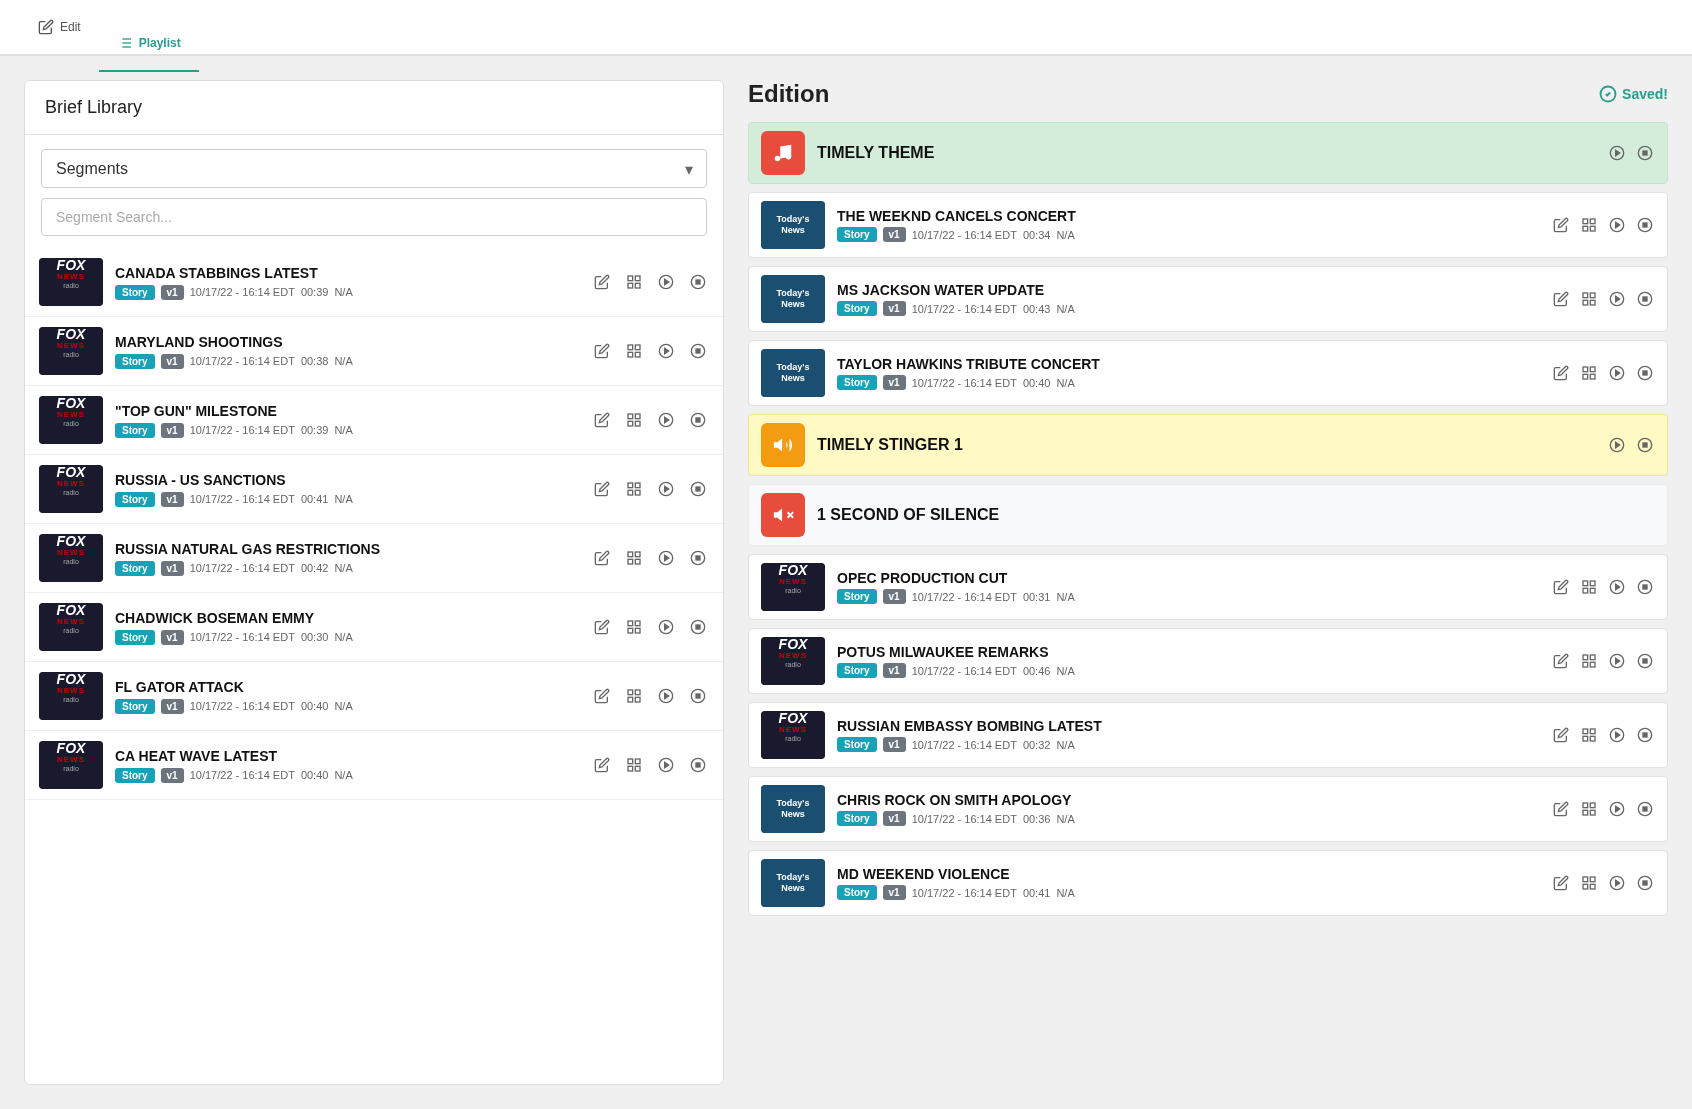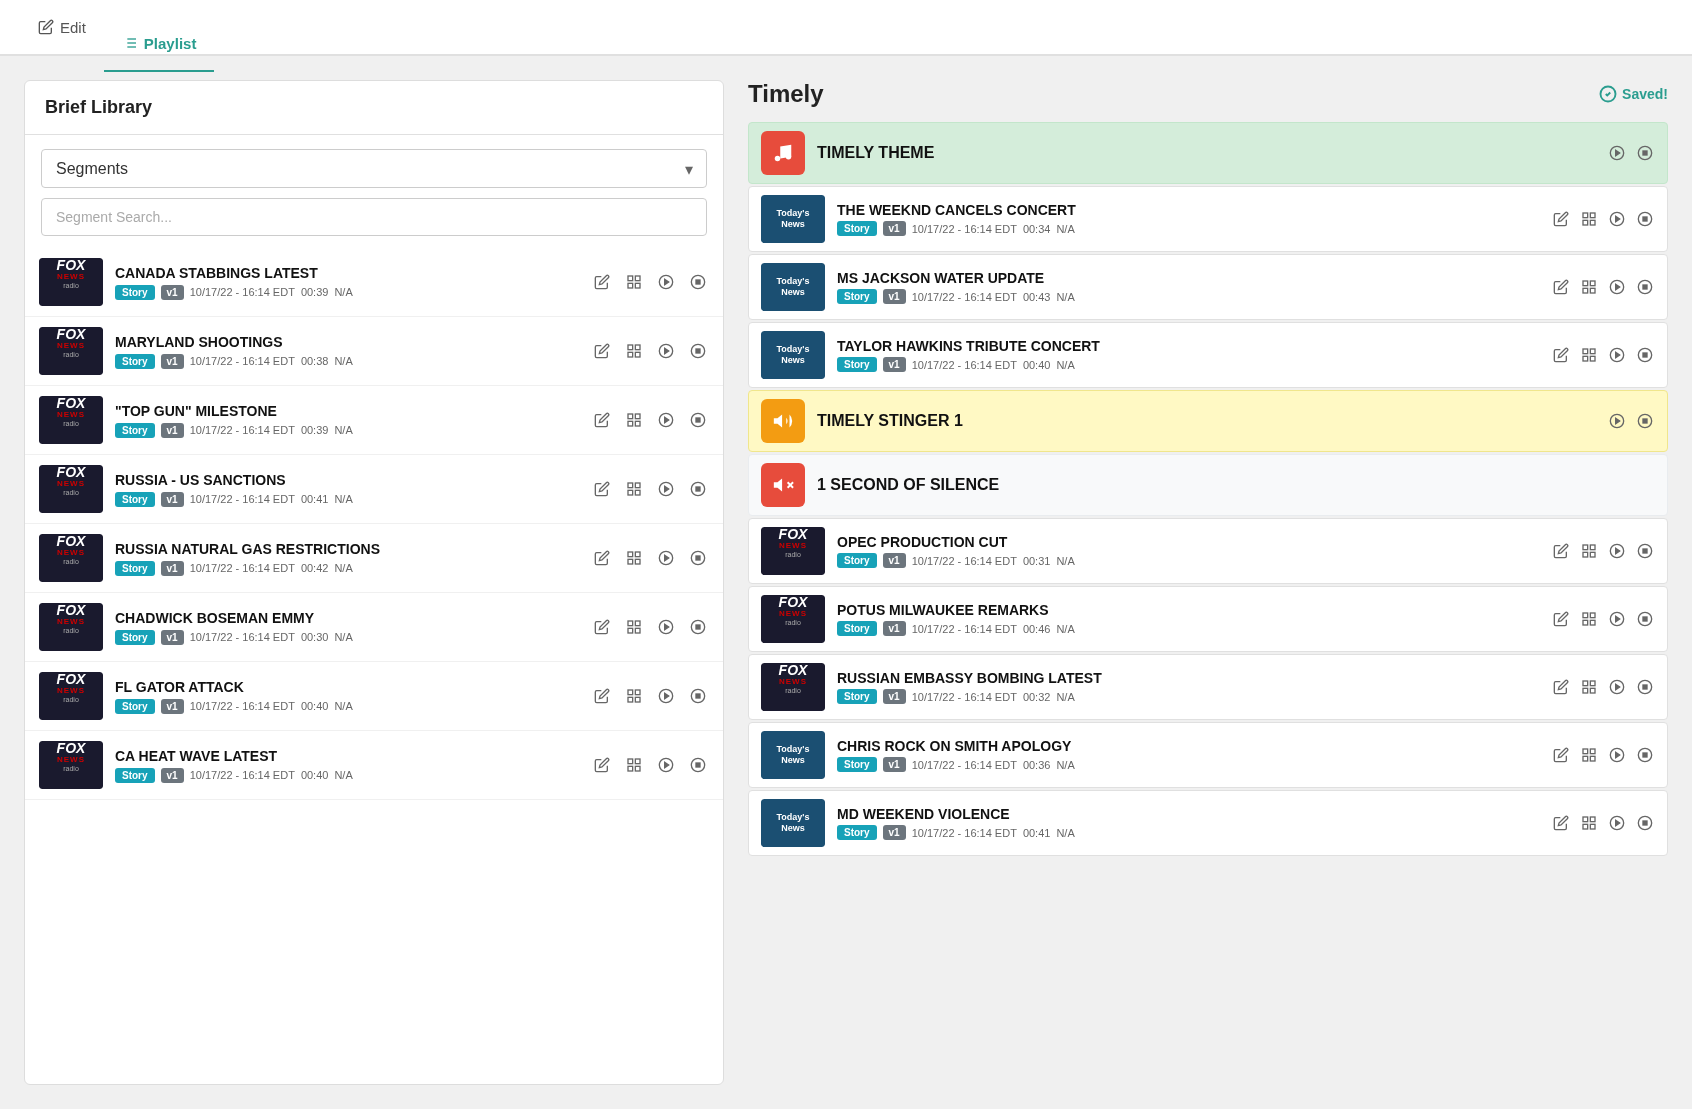--- a/index.html
+++ b/index.html
@@ -20,21 +20,21 @@
       height: 56px;
     }
     .tab-btn {
       display: flex;
       align-items: center;
       gap: 6px;
       padding: 0 18px;
       height: 56px;
       border: none;
       background: transparent;
-      font-size: 15px;
+      font-size: 12px;
       color: #555;
       cursor: pointer;
       border-bottom: 2px solid transparent;
       margin-bottom: -2px;
     }
     .tab-btn.active {
       border-bottom: 2px solid #2a9d8f;
       color: #2a9d8f;
       font-weight: 600;
       margin-top: 32px;
@@ -59,21 +59,21 @@
       overflow: hidden;
       display: flex;
       flex-direction: column;
     }
     .brief-library-header {
       padding: 16px 20px;
       border-bottom: 1px solid #e0e0e0;
     }
     .brief-library-title {
       font-size: 18px;
-      font-weight: 700;
+      font-weight: 400;
       color: #222;
     }
     .segments-dropdown {
       margin: 14px 16px 10px;
       position: relative;
     }
     .segments-select {
       width: 100%;
       padding: 10px 40px 10px 14px;
       border: 1px solid #ccc;
@@ -244,21 +244,21 @@
       gap: 5px;
       color: #2a9d8f;
       font-size: 14px;
       font-weight: 600;
     }
 
     
     .edition-list {
       display: flex;
       flex-direction: column;
-      gap: 2px;
+      gap: 8px;
     }
     .edition-item {
       display: flex;
       align-items: center;
       background: #fff;
       border: 1px solid #e0e0e0;
       border-radius: 4px;
       padding: 8px 12px;
       gap: 12px;
       min-height: 56px;
@@ -756,21 +756,21 @@
         </svg>
       </div>
 
       </div>
     </div>
       </div>
   </div>
 
   <div class="right-panel">
     <div class="edition-header">
-      <span class="edition-title">Timely</span>
+      <span class="edition-title">Edition</span>
       <div class="saved-badge">
         <svg width="18" height="18" viewBox="0 0 24 24" fill="none" stroke="#2a9d8f" stroke-width="2.5">
           <circle cx="12" cy="12" r="10"></circle>
           <polyline points="9 12 11 14 15 10"></polyline>
         </svg>
         <span>Saved!</span>
       </div>
     </div>
     <div class="edition-list" id="edition-list">
     <div class="edition-item timely-theme">

